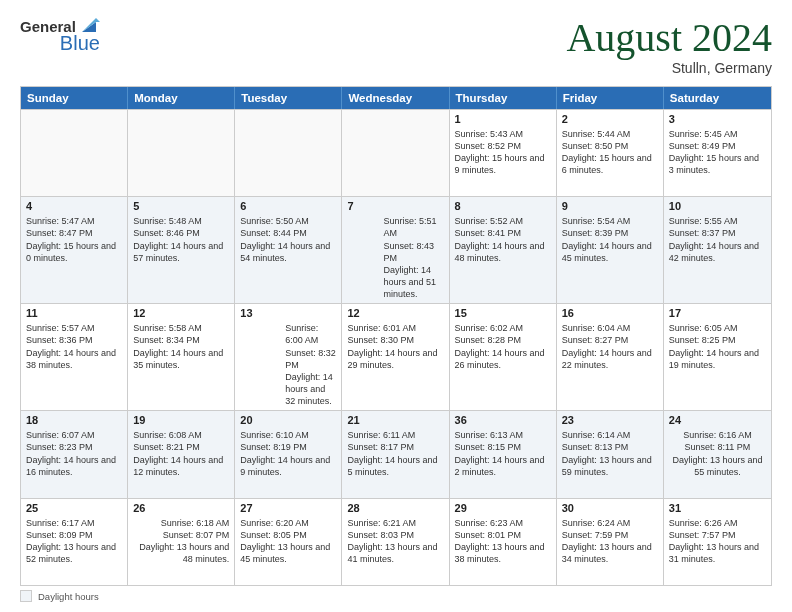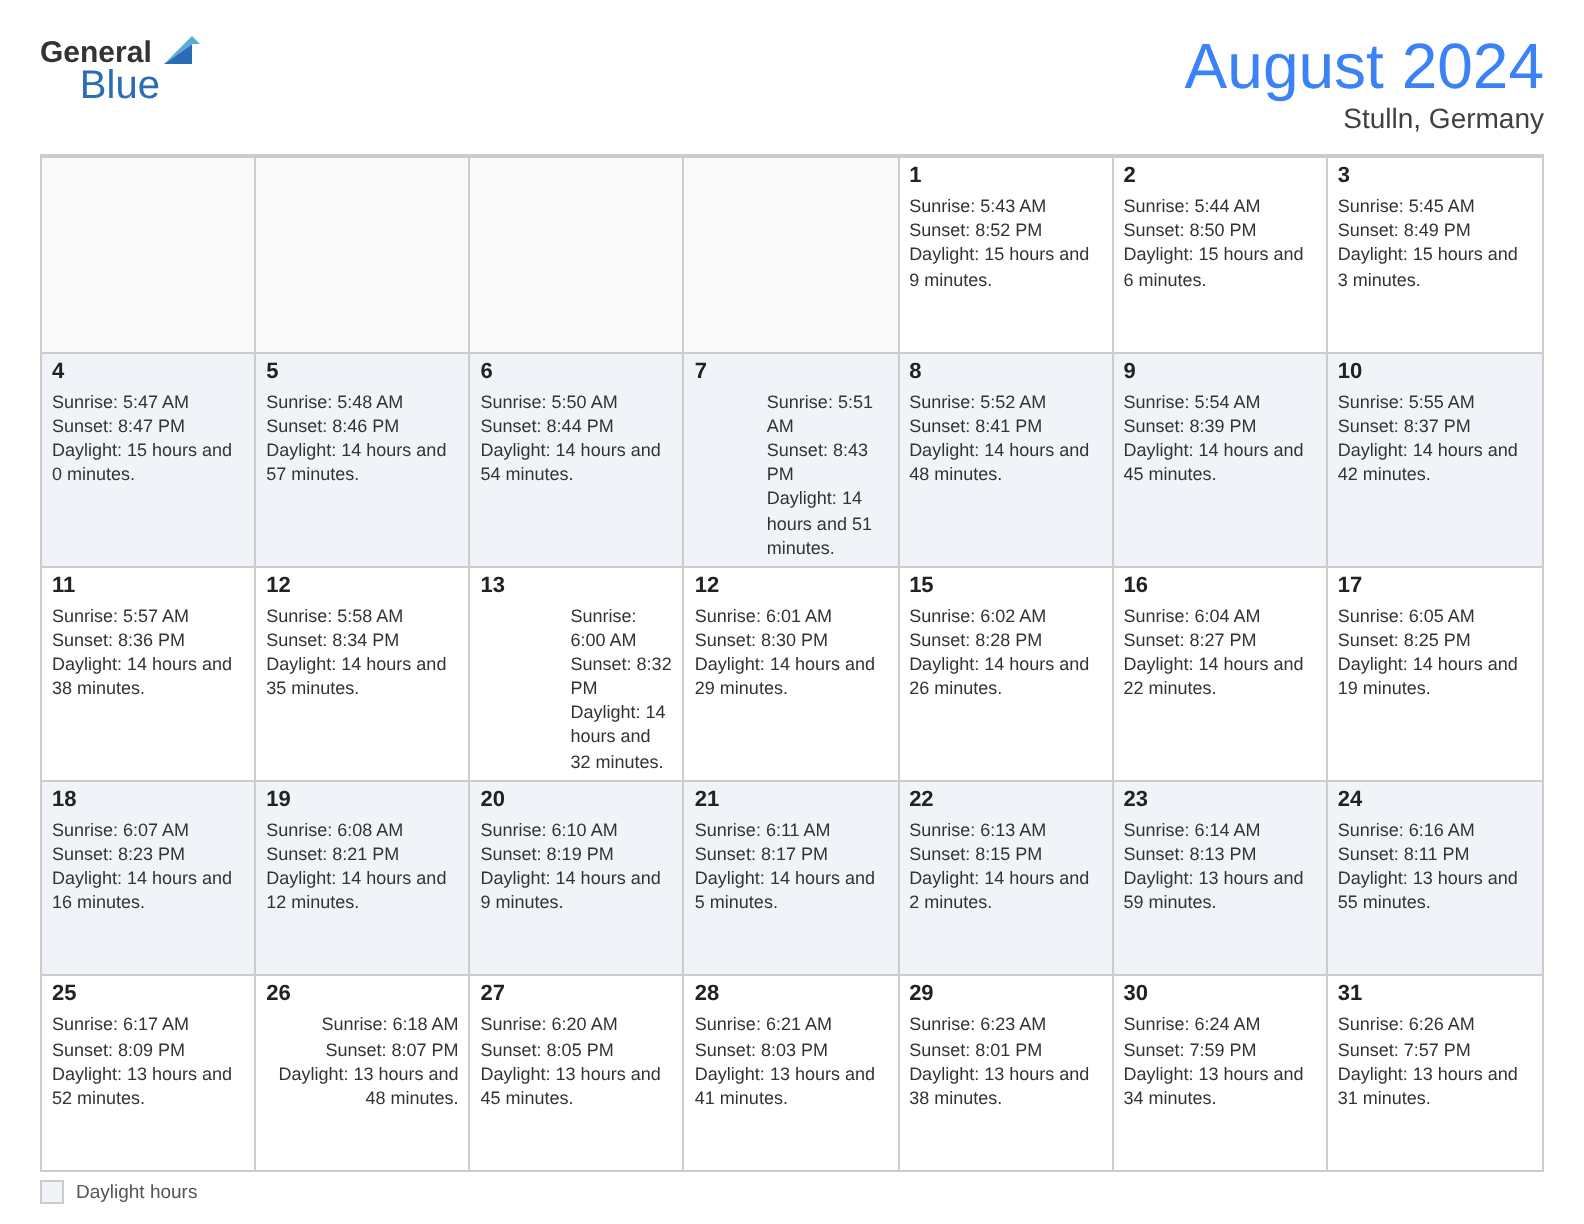--- a/index.html
+++ b/index.html
@@ -35,24 +35,25 @@
     }
     .logo-blue {
       font-size: 20px;
       font-weight: normal;
       color: #2a6db5;
     }
     .title-block {
       text-align: right;
     }
     .title-month {
-      font-size: 32px;
+      font-size: 40px;
       font-weight: normal;
-      color: #3b82f6;
+      color: #14532d;
       line-height: 1.1;
+      font-family: Liberation Serif, serif;
     }
     .title-location {
       font-size: 14px;
       color: #404040;
     }
     .calendar {
       flex: 1;
       display: flex;
       flex-direction: column;
       border: 1px solid #ccc;
@@ -120,38 +121,47 @@
       border: 1px solid #ccc;
       display: inline-block;
     }
   </style>
 </head>
 <body>
 
 <div class="page">
   <div class="header">
     <div class="logo">
-      <div style="display:flex;flex-direction:column;align-items:center;">
+      <div style="display:flex;flex-direction:column;align-items:flex-end;">
         <div style="display:flex;align-items:center;gap:0px;">
           <span class="logo-general">General</span>
           <svg width="22" height="22" viewBox="0 0 22 22" style="margin-left:2px;margin-top:-2px;">
             <polygon points="4,18 18,8 18,18" fill="#2a6db5"></polygon>
             <polygon points="4,18 18,4 22,8 18,8" fill="#5baad8"></polygon>
           </svg>
         </div>
         <span class="logo-blue" style="margin-top:-4px;">Blue</span>
       </div>
     </div>
     <div class="title-block">
       <div class="title-month">August 2024</div>
       <div class="title-location">Stulln, Germany</div>
     </div>
   </div>
 
   <div class="calendar">
+    <div class="cal-header-row">
+    <div class="cal-header-cell">Sunday</div>
+        <div class="cal-header-cell">Monday</div>
+        <div class="cal-header-cell">Tuesday</div>
+        <div class="cal-header-cell">Wednesday</div>
+        <div class="cal-header-cell">Thursday</div>
+        <div class="cal-header-cell">Friday</div>
+        <div class="cal-header-cell">Saturday</div>
+      </div>
     <div class="cal-body">
     <div class="cal-row">
           <div class="cal-cell empty"></div>
           <div class="cal-cell empty"></div>
           <div class="cal-cell empty"></div>
           <div class="cal-cell empty"></div>
           <div class="cal-cell">
             <div class="day-num">1</div>
             <div class="day-info" style="white-space: pre-line;">Sunrise: 5:43 AM
 Sunset: 8:52 PM
@@ -277,34 +287,34 @@
 Sunset: 8:19 PM
 Daylight: 14 hours and 9 minutes.</div>
           </div>
           <div class="cal-cell alt-row">
             <div class="day-num">21</div>
             <div class="day-info" style="white-space: pre-line;">Sunrise: 6:11 AM
 Sunset: 8:17 PM
 Daylight: 14 hours and 5 minutes.</div>
           </div>
           <div class="cal-cell alt-row">
-            <div class="day-num">22</div>
+            <div class="day-num">36</div>
             <div class="day-info" style="white-space: pre-line;">Sunrise: 6:13 AM
 Sunset: 8:15 PM
 Daylight: 14 hours and 2 minutes.</div>
           </div>
           <div class="cal-cell alt-row">
             <div class="day-num">23</div>
             <div class="day-info" style="white-space: pre-line;">Sunrise: 6:14 AM
 Sunset: 8:13 PM
 Daylight: 13 hours and 59 minutes.</div>
           </div>
           <div class="cal-cell alt-row">
             <div class="day-num">24</div>
-            <div class="day-info" style="white-space: pre-line;">Sunrise: 6:16 AM
+            <div class="day-info" style="white-space: pre-line; text-align: center;">Sunrise: 6:16 AM
 Sunset: 8:11 PM
 Daylight: 13 hours and 55 minutes.</div>
           </div>
         </div>
         <div class="cal-row">
           <div class="cal-cell">
             <div class="day-num">25</div>
             <div class="day-info" style="white-space: pre-line;">Sunrise: 6:17 AM
 Sunset: 8:09 PM
 Daylight: 13 hours and 52 minutes.</div>

